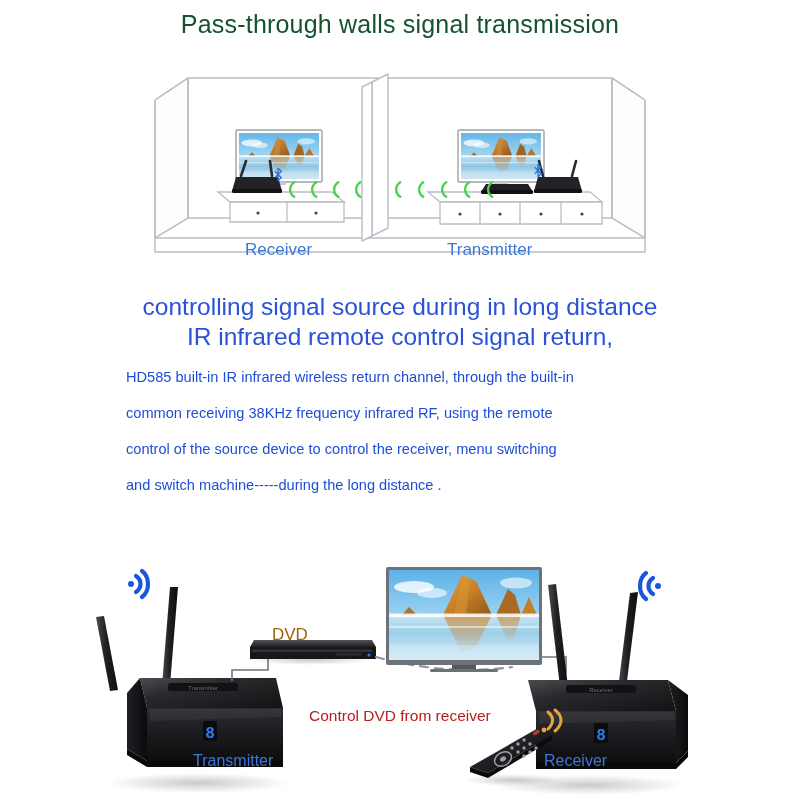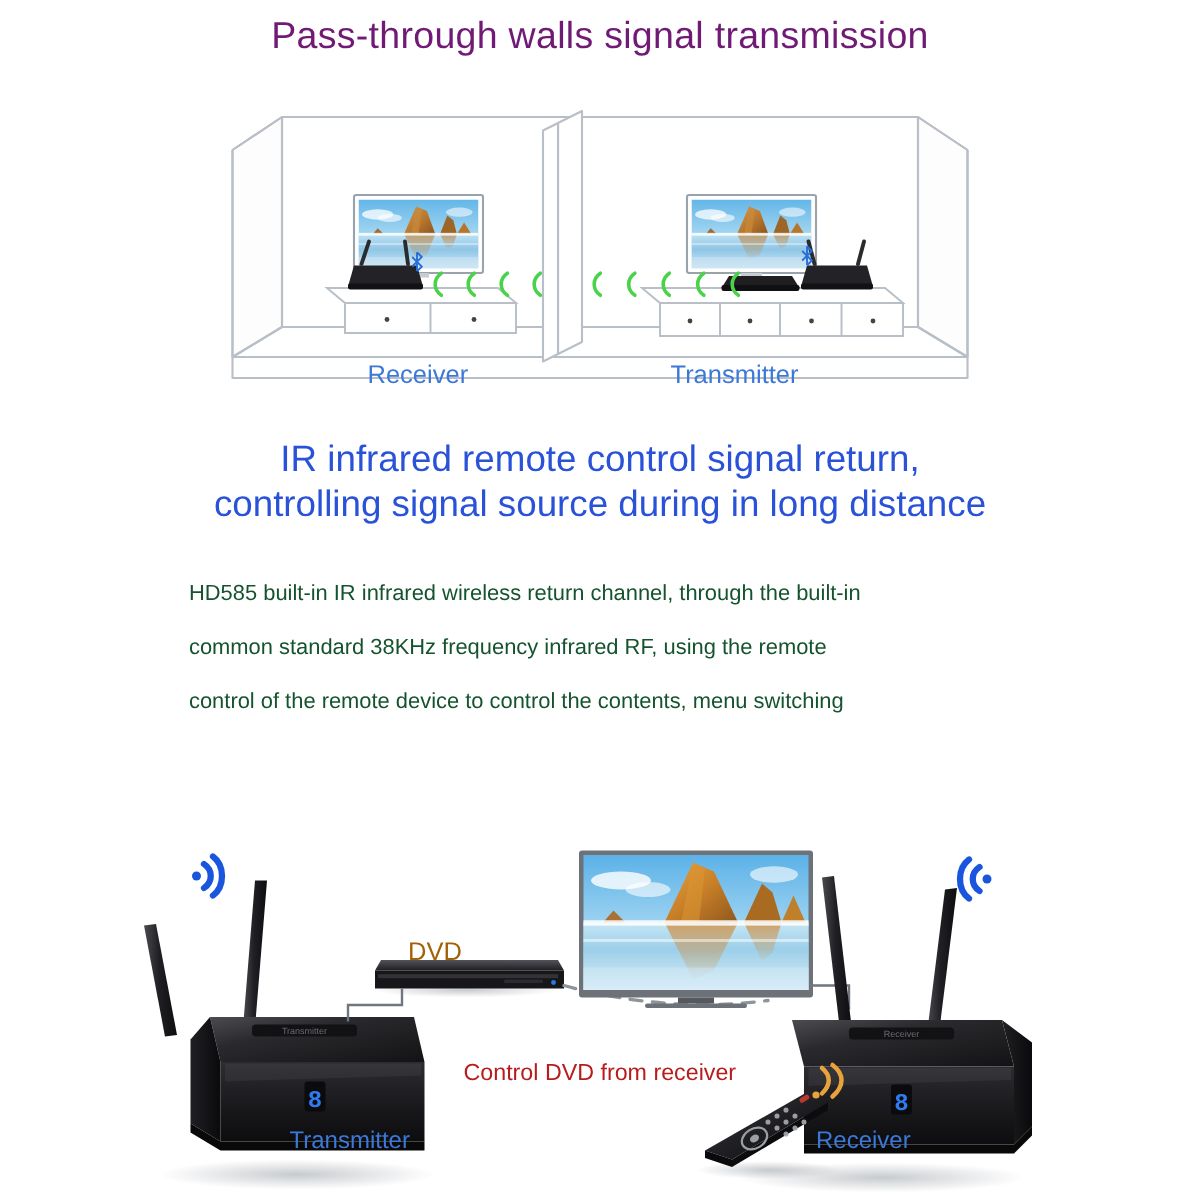--- a/index.html
+++ b/index.html
@@ -14,43 +14,43 @@
     width: 800px; height: 800px;
     background: #ffffff;
     overflow: hidden;
   }
 
   
   .heading-1 {
     position: absolute;
     left: 0; top: 8px; width: 800px;
     text-align: center;
-    color: #701a75;
+    color: #14532d;
     font-size: 25px;
     font-weight: 400;
     letter-spacing: .2px;
     line-height: 32px;
   }
   .heading-2 {
     position: absolute;
     left: 0; top: 292px; width: 800px;
     text-align: center;
     color: #2a52d8;
     font-size: 24.5px;
     font-weight: 400;
     line-height: 30px;
   }
   .heading-2 span { display: block; }
 
   
   .body-copy {
     position: absolute;
-    left: 126px; top: 378px;
+    left: 126px; top: 359px;
     width: 552px;
-    color: #14532d;
+    color: #1d4ed8;
     font-size: 14.6px;
     line-height: 36px;
     text-align: justify;
     text-justify: inter-word;
   }
   .body-copy p { margin: 0; }
   .body-copy p:last-child { text-align: left; }
 
   
   #room-scene {
@@ -253,28 +253,29 @@
         <use href="#arcSig" x="361" y="120" width="11" height="19"></use>
         <use href="#arcSig" x="384" y="120" width="11" height="19"></use>
       </g>
     </svg>
   </div>
 
   <div class="room-label" id="label-receiver-top">Receiver</div>
   <div class="room-label" id="label-transmitter-top">Transmitter</div>
 
   <div class="heading-2">
+    <span>controlling signal source during in long distance</span>
     <span>IR infrared remote control signal return,</span>
-    <span>controlling signal source during in long distance</span>
   </div>
 
   <div class="body-copy">
     <p>HD585 built-in IR infrared wireless return channel, through the built-in</p>
-    <p>common standard 38KHz frequency infrared RF, using the remote</p>
-    <p>control of the remote device to control the contents, menu switching</p>
+    <p>common receiving 38KHz frequency infrared RF, using the remote</p>
+    <p>control of the source device to control the receiver, menu switching</p>
+    <p>and switch machine-----during the long distance .</p>
   </div>
 
   <div id="device-scene">
     <svg width="800" height="255" viewBox="0 0 800 255" xmlns="http://www.w3.org/2000/svg">
       <defs>
         <linearGradient id="boxTop" x1="0" y1="0" x2="1" y2="1">
           <stop offset="0%" stop-color="#4b4b50"></stop>
           <stop offset="35%" stop-color="#2a2a2e"></stop>
           <stop offset="100%" stop-color="#131315"></stop>
         </linearGradient>

